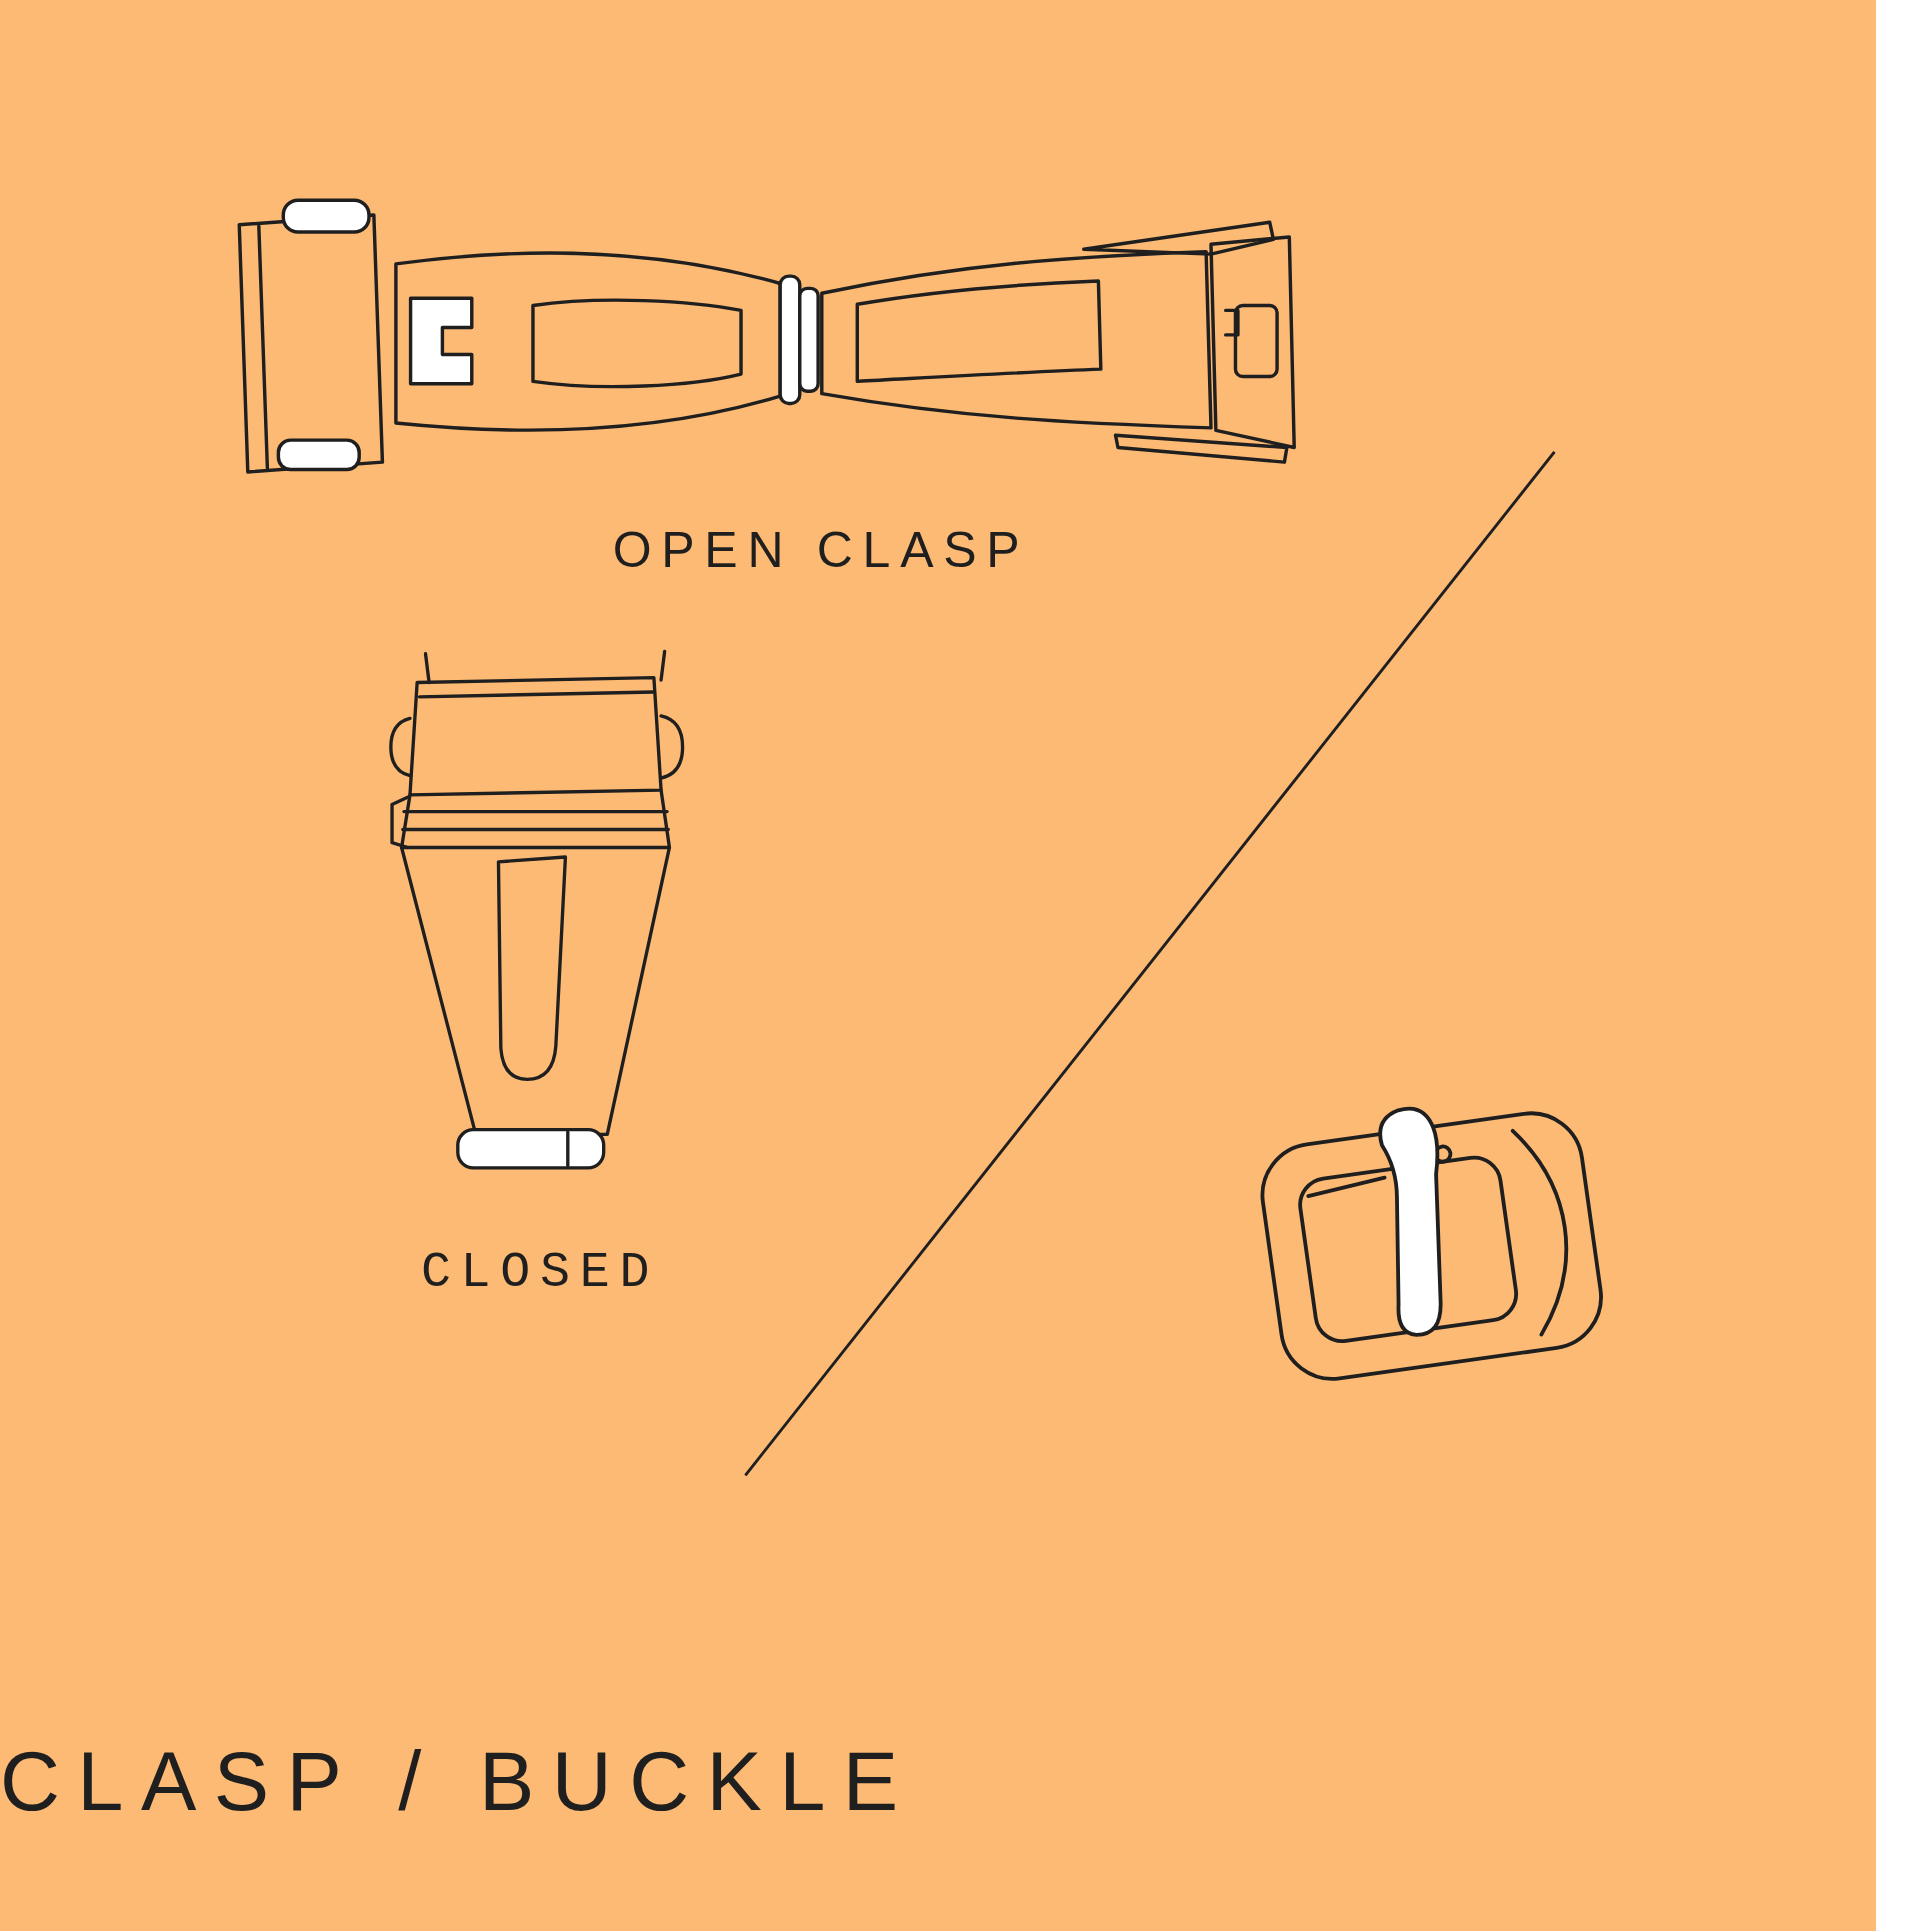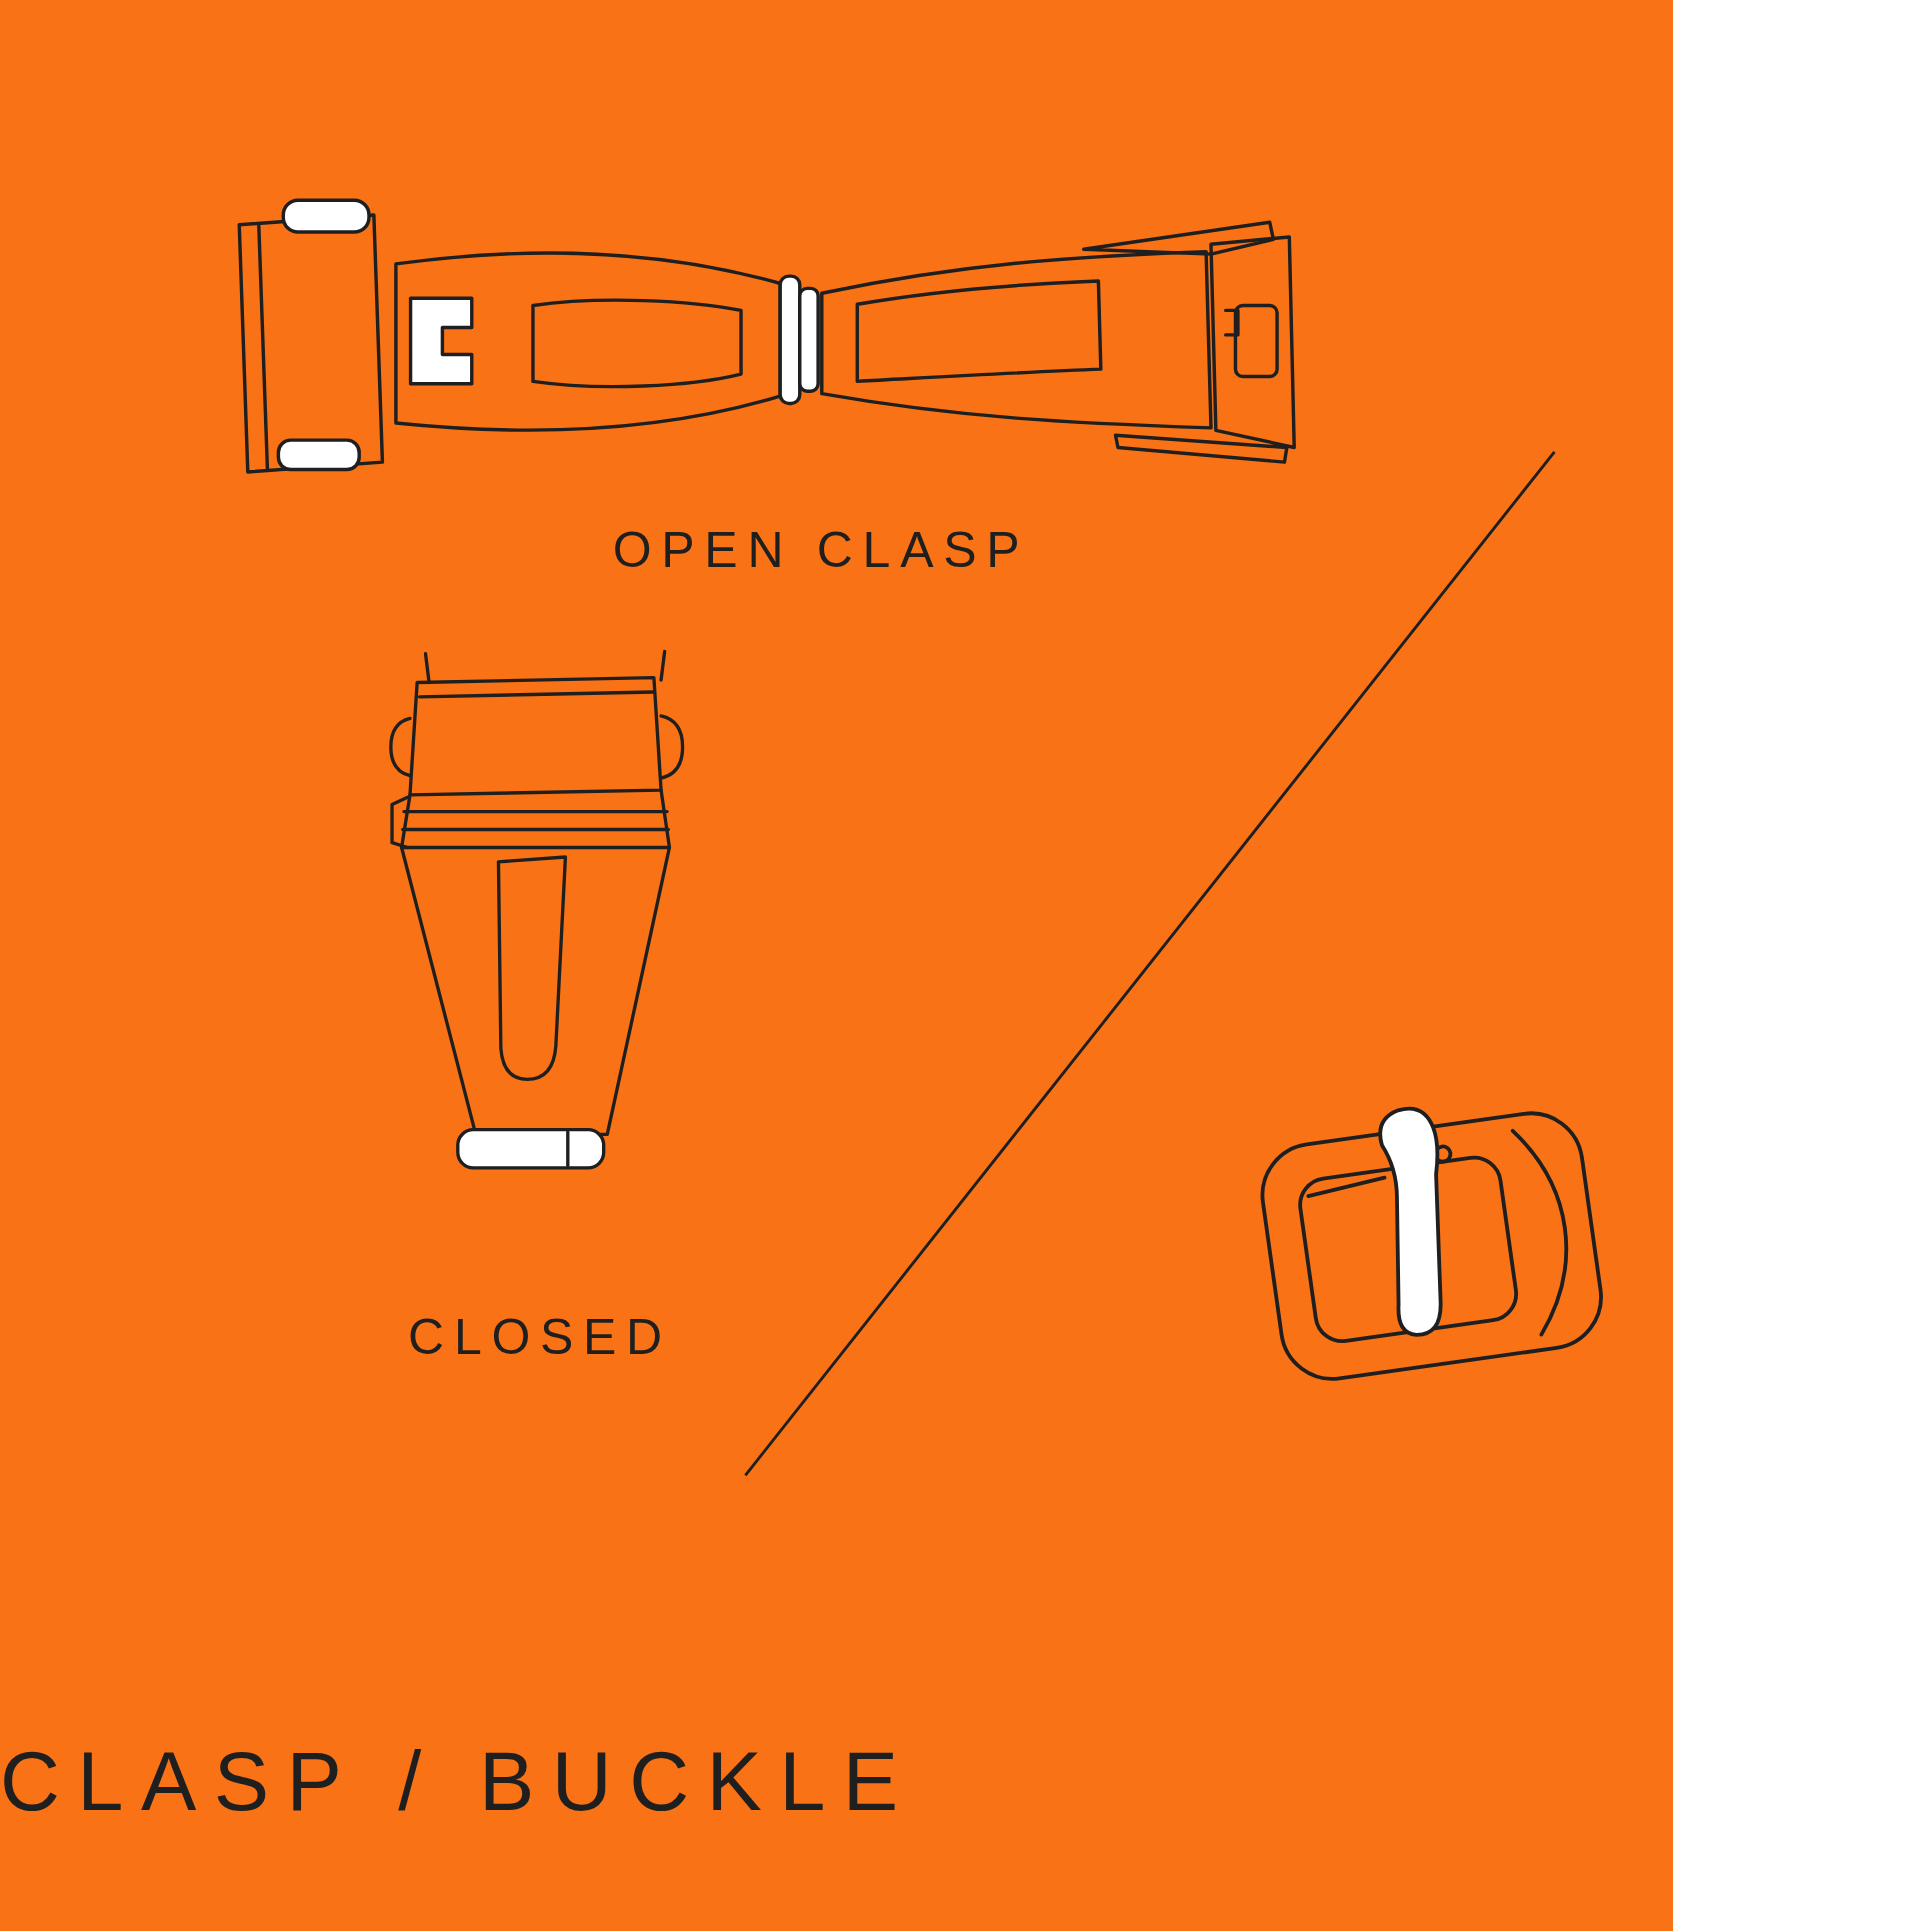--- a/index.html
+++ b/index.html
@@ -2,23 +2,23 @@
 <html><head>
 <meta charset="utf-8">
 <style>
   html, body {
     margin: 0;
     padding: 0;
     background: #ffffff;
   }
   .canvas {
     position: relative;
-    width: 1673px;
+    width: 1876px;
     height: 1931px;
-    background: #f97316;
+    background: #fdba74;
     overflow: hidden;
     font-family: "Liberation Sans", sans-serif;
     color: #1f1f1f;
   }
   .fig { position: absolute; }
   .fig svg { display: block; width: 100%; height: 100%; }
 
   
   .s { fill: none; stroke: #1f1f1f; stroke-linejoin: round; stroke-linecap: round; }
   .w { fill: #ffffff; stroke: #1f1f1f; stroke-linejoin: round; stroke-linecap: round; }
@@ -40,21 +40,21 @@
   .caption {
     position: absolute;
     text-align: center;
     font-size: 50px;
     letter-spacing: 9.7px;
     font-weight: 400;
     color: #1f1f1f;
     white-space: nowrap;
   }
   .caption-open   { left: 338px; width: 966px; top: 521px; }
-  .caption-closed { left: 154px; width: 772px;  top: 1308px; }
+  .caption-closed { left: 154px; width: 772px;  top: 1244px; font-family: Liberation Mono, monospace; }
 
   .title {
     position: absolute;
     left: 0; top: 1734px;
     width: 1931px;
     margin: 0;
     font-size: 83px;
     font-weight: 400;
     letter-spacing: 17.4px;
     color: #1f1f1f;

